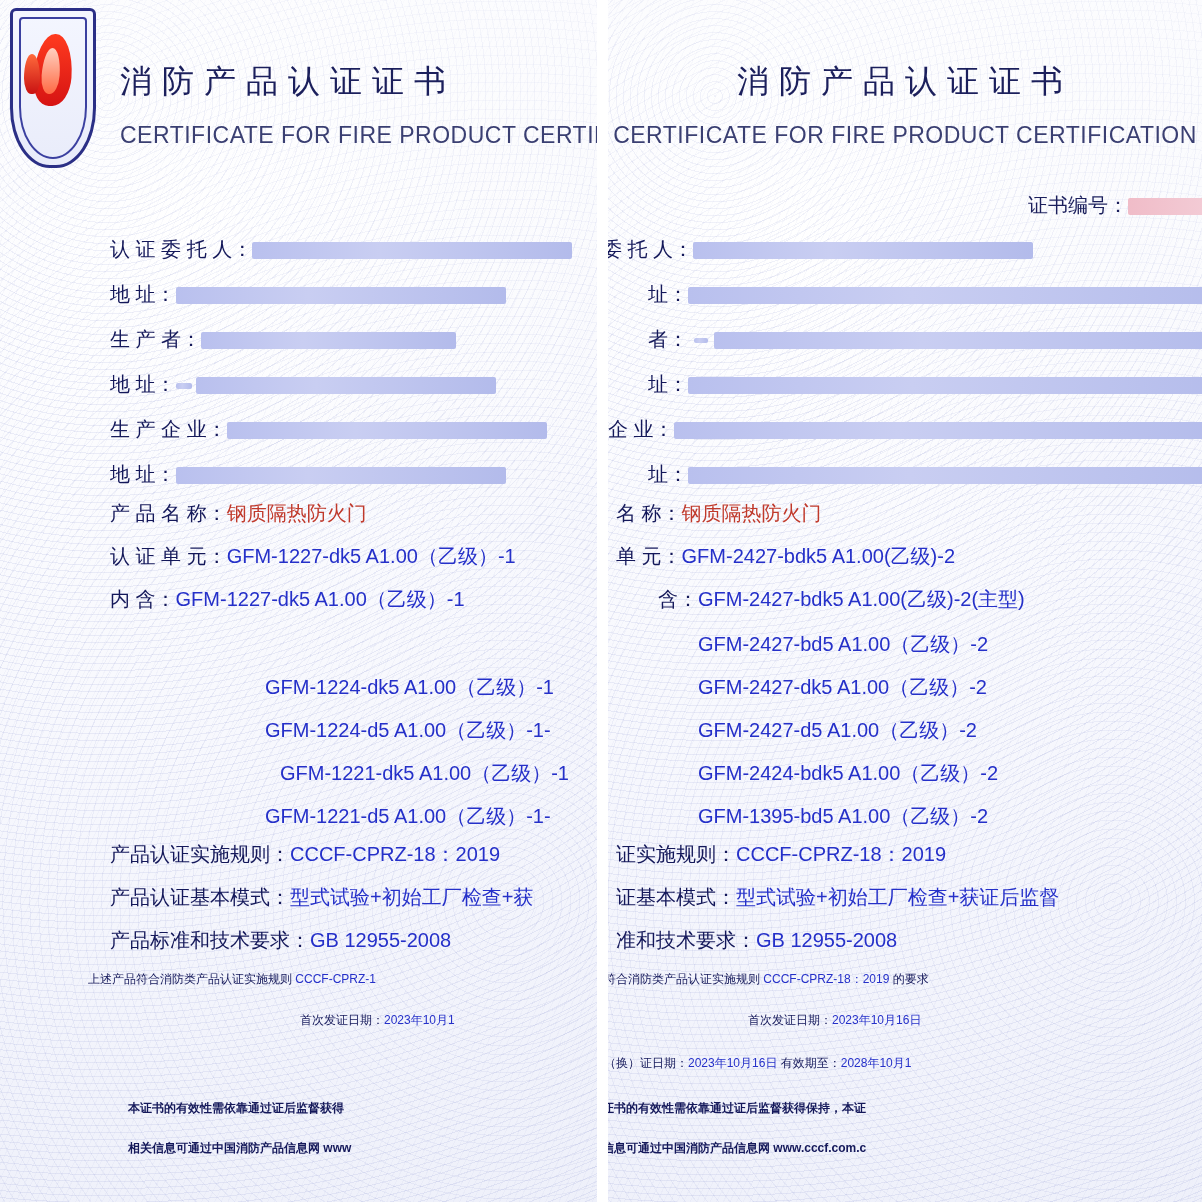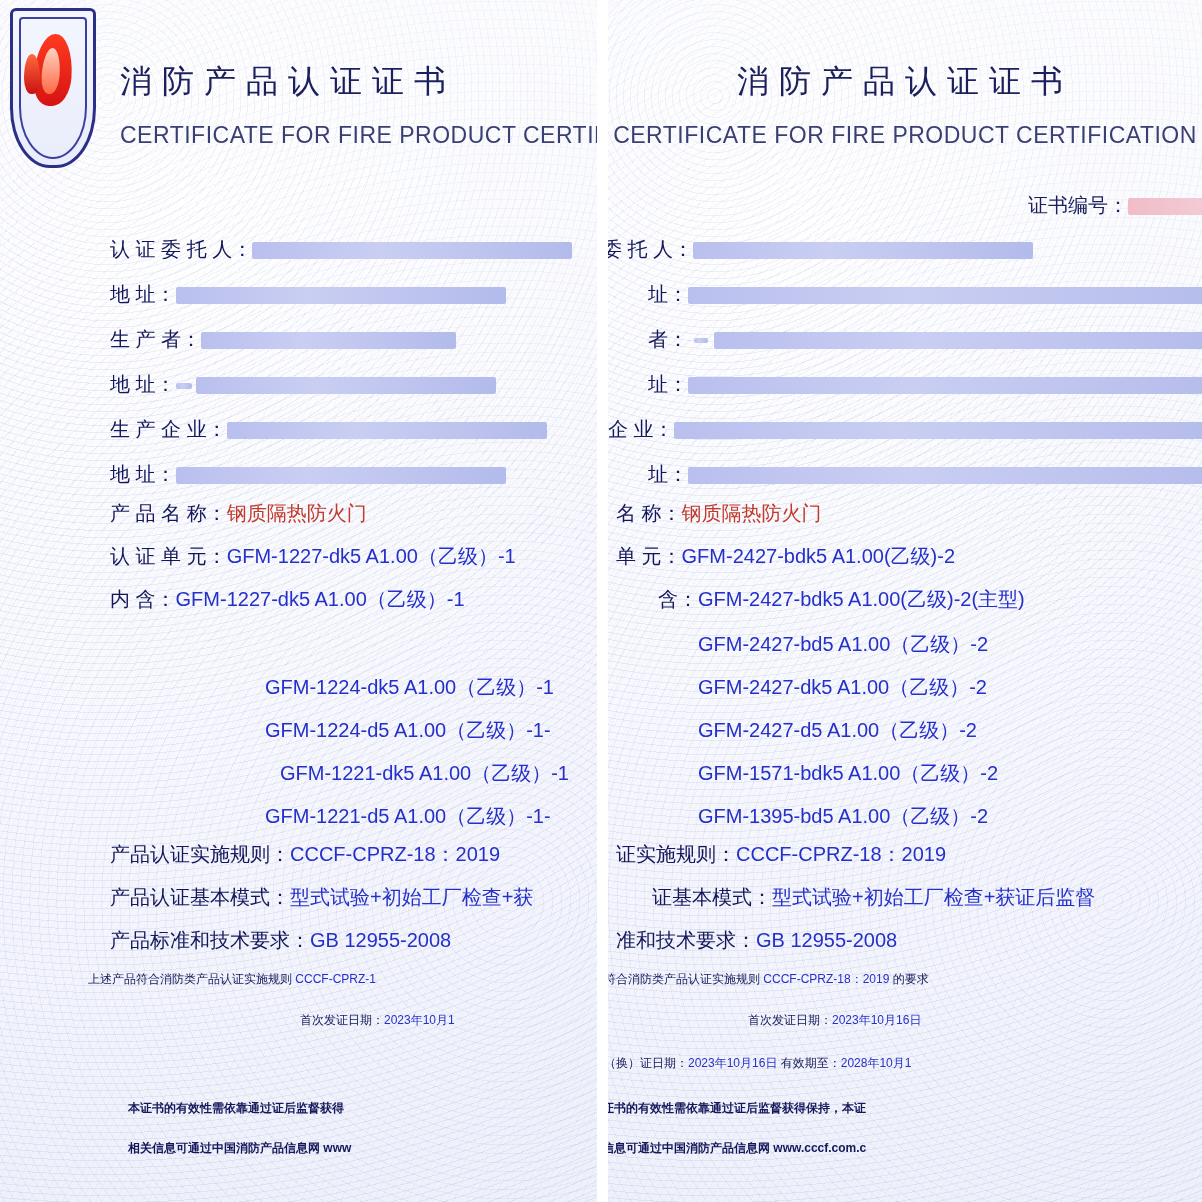--- a/index.html
+++ b/index.html
@@ -222,28 +222,28 @@
       <div class="row" style="left:8px;top:543px;">
         <span class="label">单  元：</span><span class="val">GFM-2427-bdk5 A1.00(乙级)-2</span>
       </div>
 
       <div class="row" style="left:50px;top:586px;">
         <span class="label">含：</span><span class="val">GFM-2427-bdk5 A1.00(乙级)-2(主型)</span>
       </div>
       <div class="row val" style="left:90px;top:631px;">GFM-2427-bd5 A1.00（乙级）-2</div>
       <div class="row val" style="left:90px;top:674px;text-align:center;">GFM-2427-dk5 A1.00（乙级）-2</div>
       <div class="row val" style="left:90px;top:717px;">GFM-2427-d5 A1.00（乙级）-2</div>
-      <div class="row val" style="left:90px;top:760px;">GFM-1571-bdk5 A1.00（乙级）-2</div>
+      <div class="row val" style="left:90px;top:760px;">GFM-2424-bdk5 A1.00（乙级）-2</div>
       <div class="row val" style="left:90px;top:803px;">GFM-1395-bd5 A1.00（乙级）-2</div>
 
       <div class="row" style="left:8px;top:841px;">
         <span class="label">证实施规则：</span><span class="val">CCCF-CPRZ-18：2019</span>
       </div>
 
-      <div class="row" style="left:8px;top:884px;margin-left:36px;">
+      <div class="row" style="left:8px;top:884px;">
         <span class="label">证基本模式：</span><span class="val">型式试验+初始工厂检查+获证后监督</span>
       </div>
 
       <div class="row" style="left:8px;top:927px;">
         <span class="label">准和技术要求：</span><span class="val">GB 12955-2008</span>
       </div>
 
       <div class="note" style="left:-4px;top:971px;">
         <span>符合消防类产品认证实施规则 </span><span class="blue">CCCF-CPRZ-18：2019</span><span> 的要求</span>
       </div>

